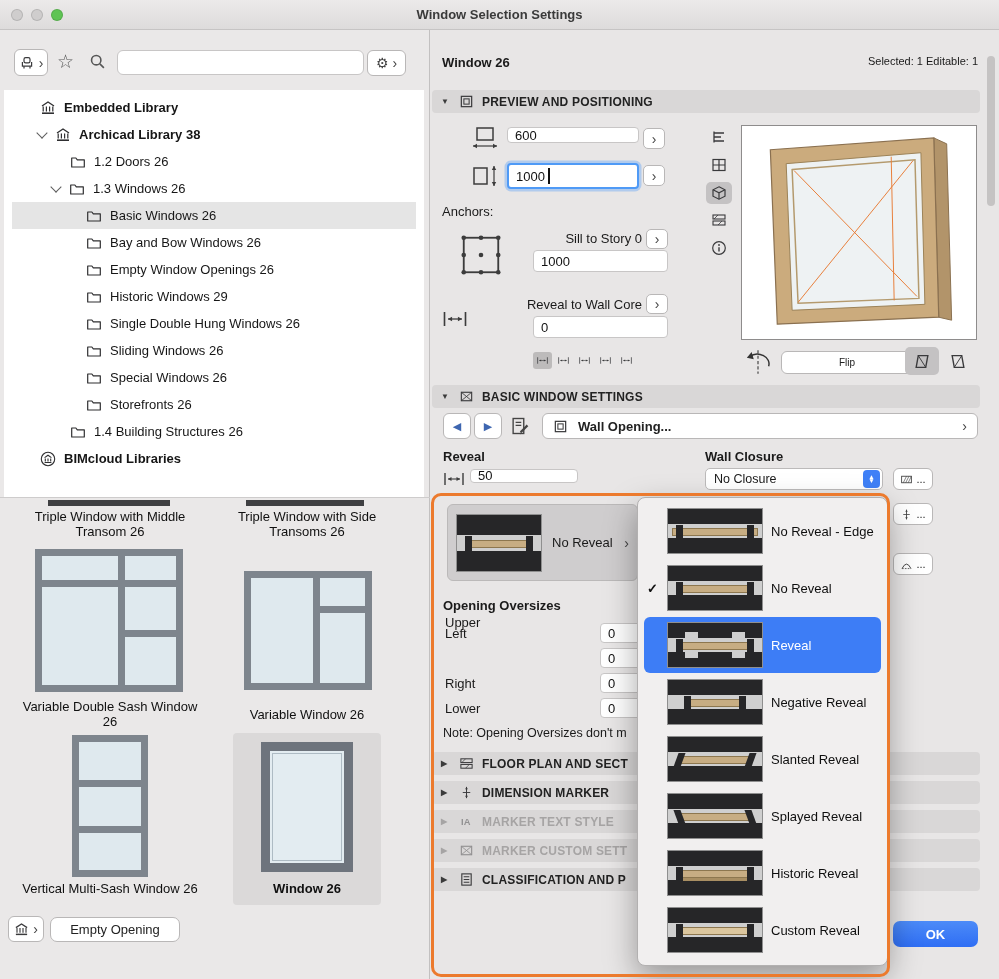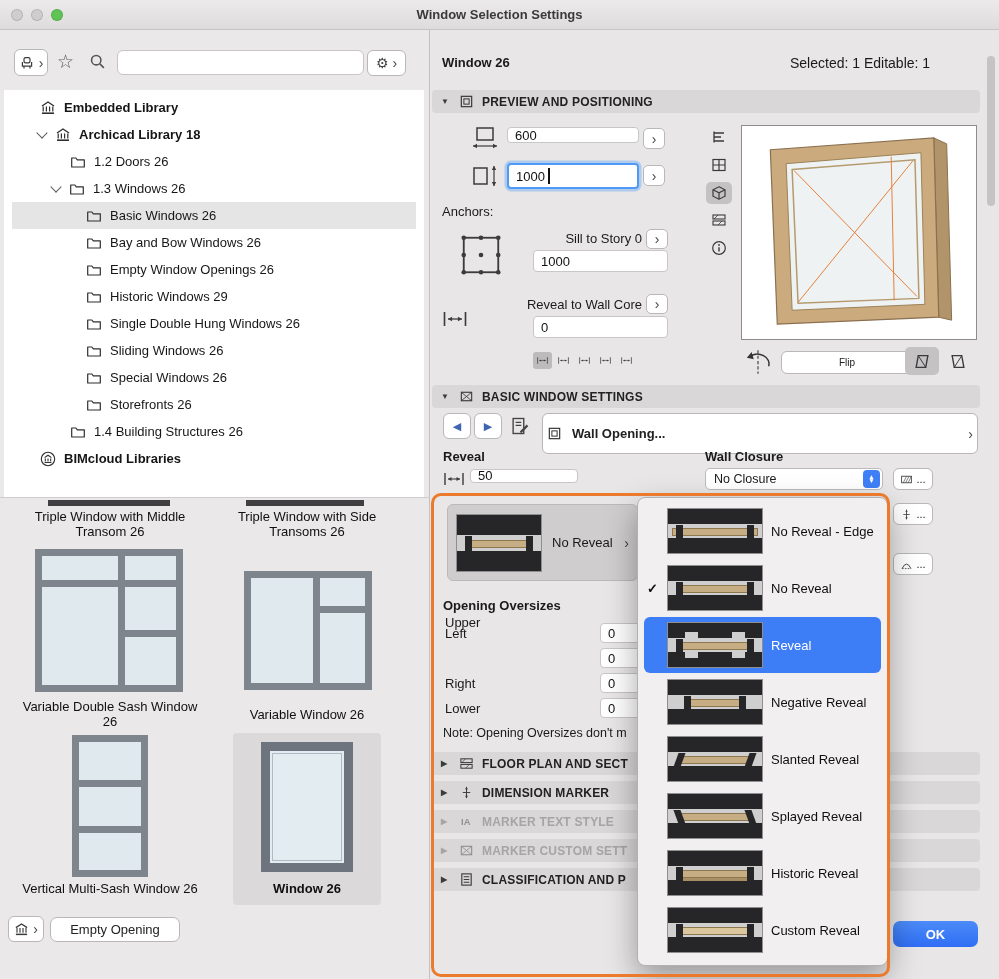--- a/index.html
+++ b/index.html
@@ -232,21 +232,21 @@
         <svg class="ic" width="16" height="16">
             <use href="#s-bank"></use>
           </svg>
         <span>Embedded Library</span>
       </div>
       <div class="ti b" style="padding-left:26px">
         <i class="tvc"></i>
         <svg class="ic" width="16" height="16">
             <use href="#s-bank"></use>
           </svg>
-        <span>Archicad Library 18</span>
+        <span>Archicad Library 38</span>
       </div>
       <div class="ti" style="padding-left:58px">
         <svg class="ic" width="16" height="16">
             <use href="#s-folder"></use>
           </svg>
         <span>1.2 Doors 26</span>
       </div>
       <div class="ti" style="padding-left:40px">
         <i class="tvc"></i>
         <svg class="ic" width="16" height="16">
@@ -359,21 +359,21 @@
     <svg class="ic" width="15" height="15" style="color:#3a3a3c">
         <use href="#s-bank"></use>
       </svg>
     <span class="chr">›</span>
   </button>
   <button class="btn abs" style="left:50px;top:917px;width:130px;height:25px;border-radius:7px;font-size:13px">
     <span>Empty Opening</span>
   </button>
 
   <span class="abs b" style="left:442px;top:55px">Window 26</span>
-  <span class="abs" style="left:790px;top:55px;width:188px;text-align:left;font-size:14px">Selected: 1 Editable: 1</span>
+  <span class="abs" style="left:790px;top:55px;width:188px;text-align:right;font-size:11px">Selected: 1 Editable: 1</span>
 
   <div class="secbar" style="top:90px">
     <span class="tri">▼</span>
     <svg class="ic" width="15" height="15">
         <use href="#s-winsimple"></use>
       </svg>
     <span>PREVIEW AND POSITIONING</span>
   </div>
 
   <svg class="ic abs" width="30" height="24" style="left:470px;top:126px;color:#3c3c3c">
@@ -503,21 +503,21 @@
 
   <button class="btn abs" style="left:443px;top:413px;width:28px;height:26px">
       <span style="font-size:11px;color:#3e66b0">◀</span>
     </button>
   <button class="btn abs" style="left:474px;top:413px;width:28px;height:26px">
       <span style="font-size:11px;color:#3e66b0">▶</span>
     </button>
   <svg class="ic abs" width="22" height="20" style="left:509px;top:416px;color:#444">
       <use href="#s-pencil"></use>
     </svg>
-  <button class="btn abs" style="left:542px;top:413px;width:436px;height:41px;justify-content:center;padding:0 4px">
+  <button class="btn abs" style="left:542px;top:413px;width:436px;height:26px;justify-content:center;padding:0 10px">
     <svg class="ic" width="15" height="15" style="color:#3a3a3c">
         <use href="#s-winsimple"></use>
       </svg>
     <span class="b" style="margin-left:6px">Wall Opening...</span>
     <span class="chr" style="margin-left:auto">›</span>
   </button>
 
   <span class="abs b" style="left:443px;top:449px">Reveal</span>
   <span class="abs b" style="left:705px;top:449px">Wall Closure</span>
 

